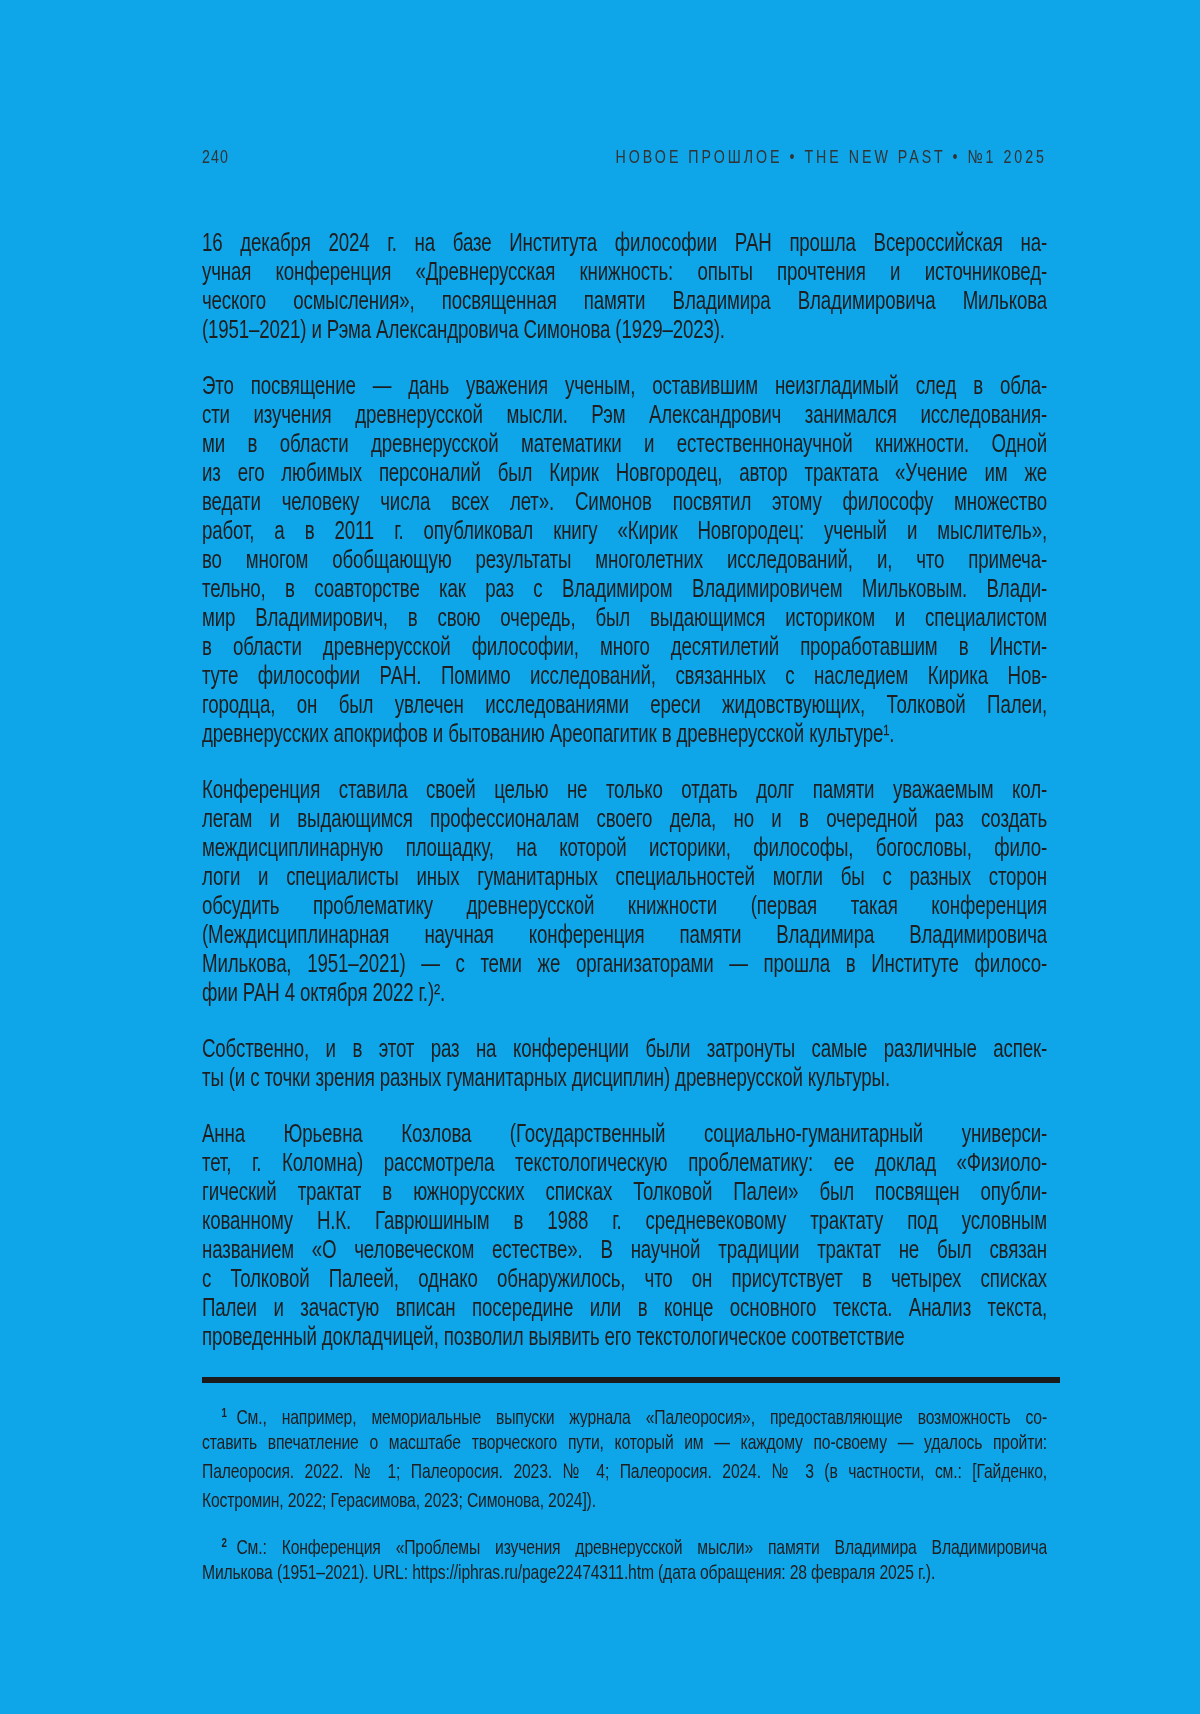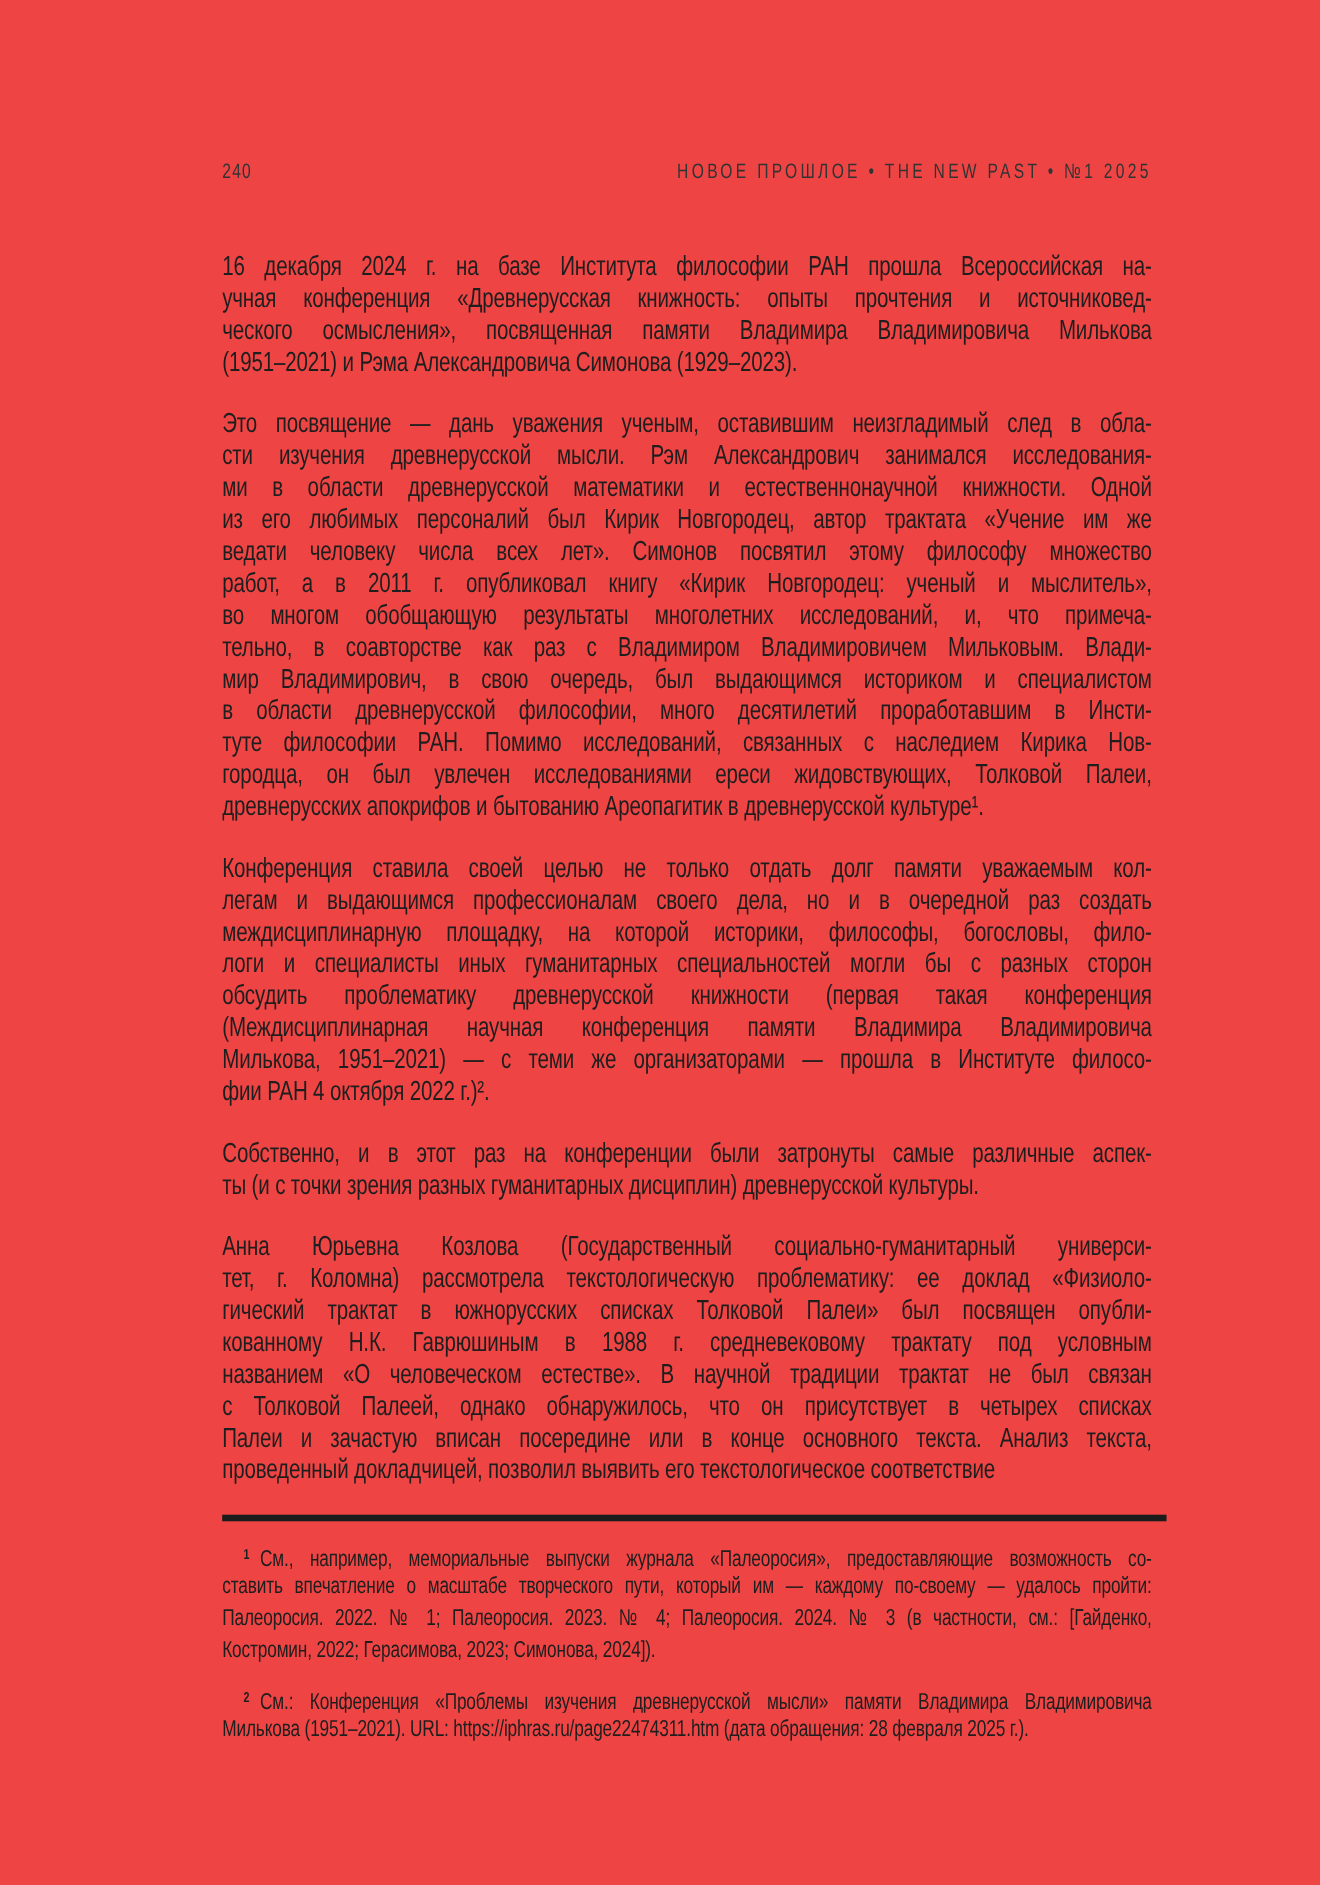--- a/index.html
+++ b/index.html
@@ -4,21 +4,21 @@
 <style>
   html,body { margin:0; padding:0; }
   body {
     width:1200px; height:1714px;
     background:#ffffff;
     font-family:"Liberation Sans","DejaVu Sans",sans-serif;
     color:#1e1e1e;
     overflow:hidden;
     position:relative;
   }
-  .page { position:absolute; inset:0; background:#ef4444; }
+  .page { position:absolute; inset:0; background:#0ea5e9; }
   
   .column {
     position:absolute; left:202px; top:0;
     width:1130px; height:1714px;
     transform:scaleX(0.7478); transform-origin:top left;
   }
   .page-header {
     position:absolute; top:146px; left:0; right:0;
     display:flex; justify-content:space-between; align-items:baseline;
     color:#333333;

